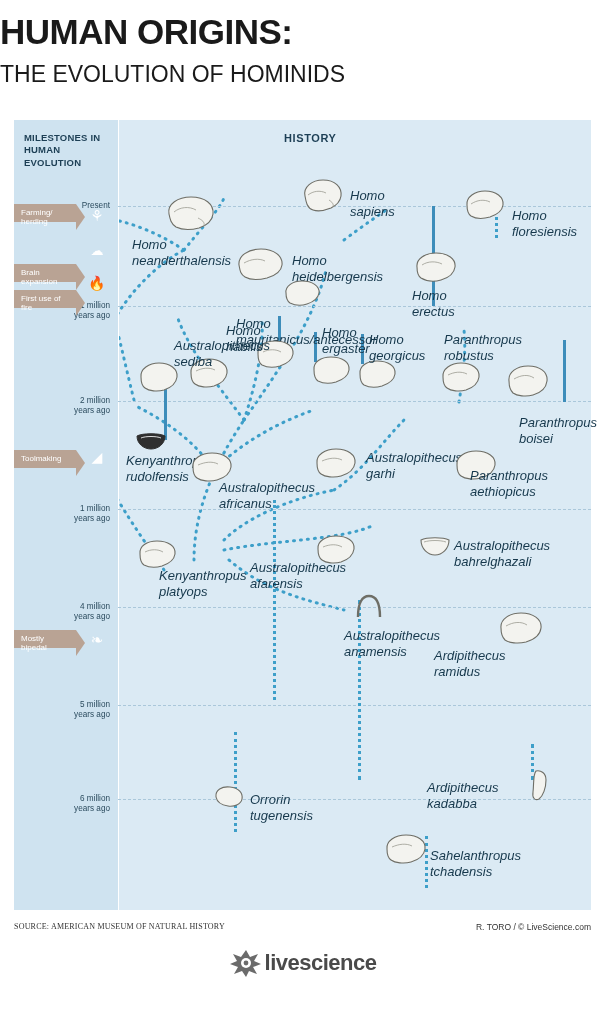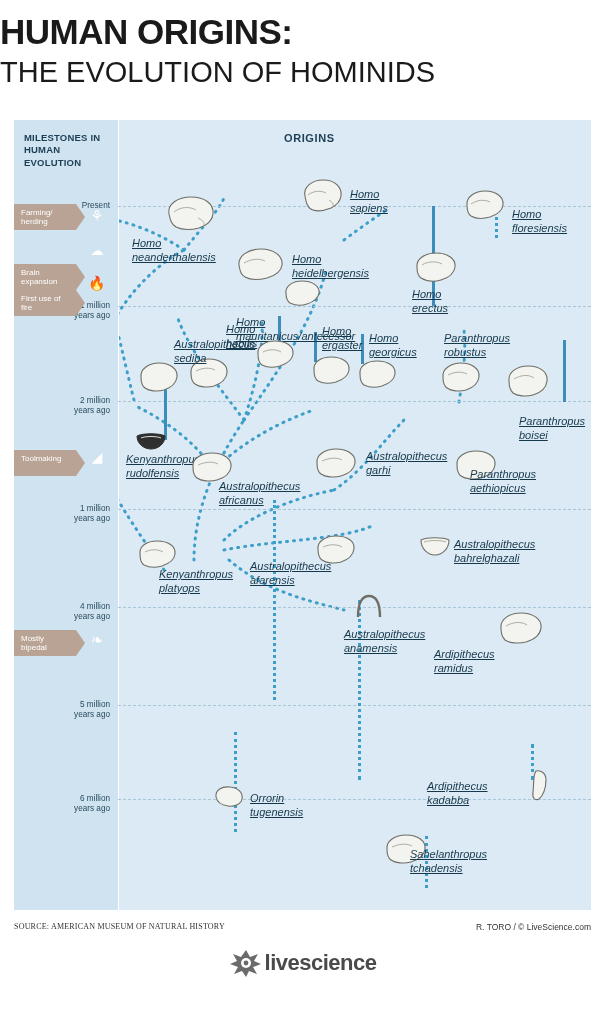--- a/index.html
+++ b/index.html
@@ -30,25 +30,25 @@
     text-align: left;
   }
   .title-main {
     font-size: 35px;
     font-weight: bold;
     letter-spacing: -0.5px;
     color: #1a1a1a;
     line-height: 1.05;
   }
   .title-sub {
-    font-size: 29px;
+    font-size: 23px;
     font-weight: normal;
     color: #1a1a1a;
     line-height: 1.2;
-    margin-top: 4px;
+    margin-top: 10px;
   }
 
   
   .chart-area {
     position: absolute;
     left: 14px;
     top: 120px;
     width: 577px;
     height: 790px;
     background: #dbeaf4;
@@ -97,21 +97,21 @@
     left: 104px;
     width: 473px;
     border-top: 1px dashed #aac7da;
     height: 0;
   }
 
   
   .milestone {
     position: absolute;
     left: 0px;
-    height: 26px;
+    height: 18px;
     background: #b9a394;
     color: #ffffff;
     font-size: 8px;
     line-height: 1.15;
     padding: 4px 6px 4px 7px;
     box-sizing: border-box;
     width: 62px;
   }
   .milestone:after {
     content: "";
@@ -134,26 +134,25 @@
 
   
   .species {
     position: absolute;
   }
   .skull {
     position: absolute;
   }
   .species-name {
     position: absolute;
-    font-size: 11px;
+    font-size: 13px;
     font-style: italic;
     color: #16384c;
     line-height: 1.25;
     white-space: pre-line;
-    text-decoration: underline;
   }
 
   
   .range-bar {
     position: absolute;
     width: 3px;
     background: #3d8dba;
   }
   .dotted-bar {
     position: absolute;
@@ -243,21 +242,21 @@
         <path d="M445,282 C450,250 452,230 450,210"></path>
       </g>
     </svg>
 
     <div class="left-panel">
       <div class="panel-title">MILESTONES
 IN HUMAN
 EVOLUTION</div>
     </div>
 
-    <div class="species-header">ORIGINS</div>
+    <div class="species-header">HISTORY</div>
 
     <div class="grid-line" style="top:86px"></div>
     <div class="grid-line" style="top:186px"></div>
     <div class="grid-line" style="top:281px"></div>
     <div class="grid-line" style="top:389px"></div>
     <div class="grid-line" style="top:487px"></div>
     <div class="grid-line" style="top:585px"></div>
     <div class="grid-line" style="top:679px"></div>
 
     <div class="time-label" style="left:44px; top:81px">Present</div>
@@ -510,21 +509,21 @@
         <path d="M8,3 C13,2 18,5 18,12 C18,20 15,28 11,31 C7,33 4,30 5,24 C6,16 5,6 8,3 Z" fill="#f3f3ef" stroke="#6e6e66" stroke-width="1.1"></path>
       </svg>
       <div class="species-name" style="left:413px; top:660px">Ardipithecus kadabba</div>
     </div>
 
     <div class="species">
       <svg class="skull" style="left:368px; top:712px" width="48" height="36" viewBox="0 0 48 36">
         <path d="M5,17 C4,9 13,3 24,3 C36,3 44,9 43,17 C42,24 36,28 29,30 C22,32 13,31 9,28 C6,26 5,22 5,17 Z" fill="#f3f3ef" stroke="#6e6e66" stroke-width="1.1"></path>
         <path d="M10,15 C17,12 24,11 30,14" fill="none" stroke="#9a9a90" stroke-width="0.8"></path>
       </svg>
-      <div class="species-name" style="left:396px; top:728px">Sahelanthropus tchadensis</div>
+      <div class="species-name" style="left:416px; top:728px">Sahelanthropus tchadensis</div>
     </div>
 
   </div>
 
   <div class="source-note">SOURCE: AMERICAN MUSEUM OF NATURAL HISTORY</div>
   <div class="credit-note">R. TORO / © LiveScience.com</div>
 
   <div class="logo-block">
     <svg class="logo-mark" viewBox="0 0 34 30">
       <path d="M17,2 L21,9 L29,6 L25,13 L32,16 L24,19 L28,26 L20,23 L17,29 L13,23 L5,26 L9,19 L1,16 L8,13 L4,6 L12,9 Z" fill="#6b6b6b"></path>

